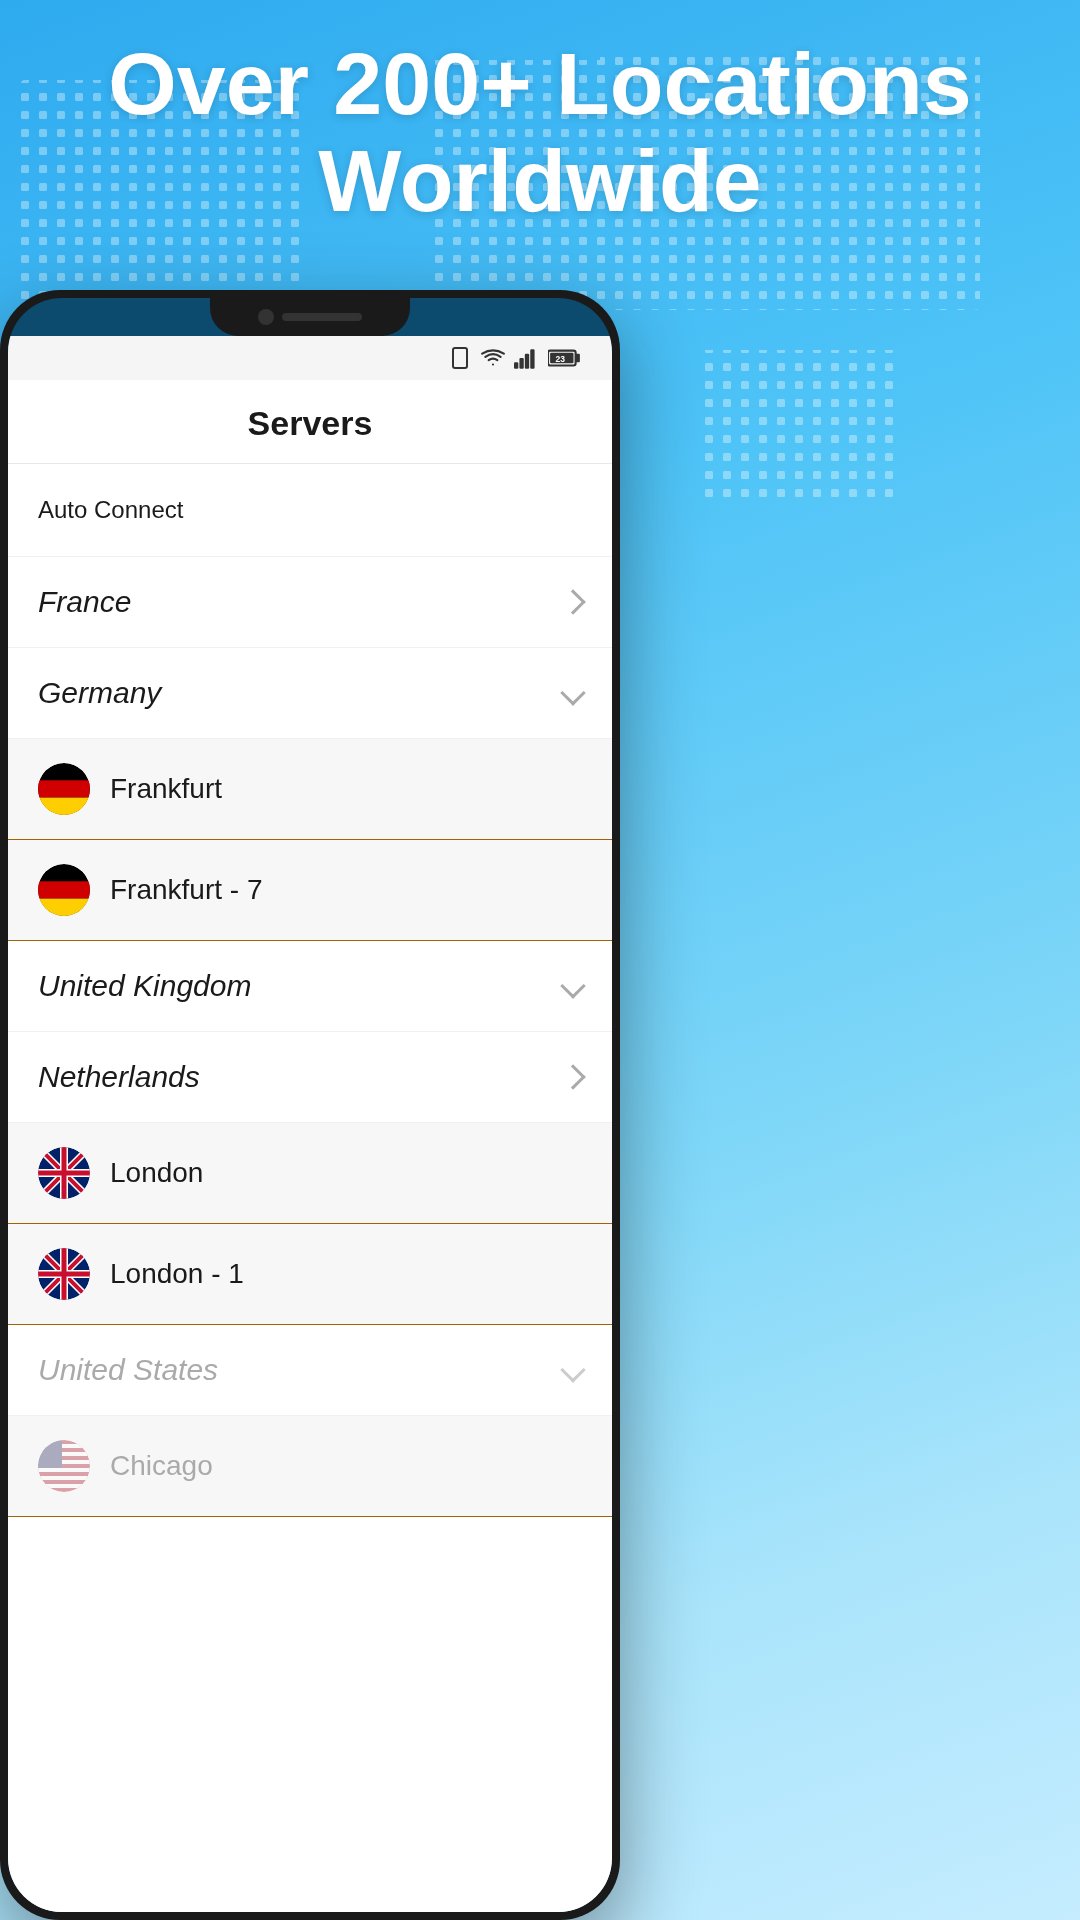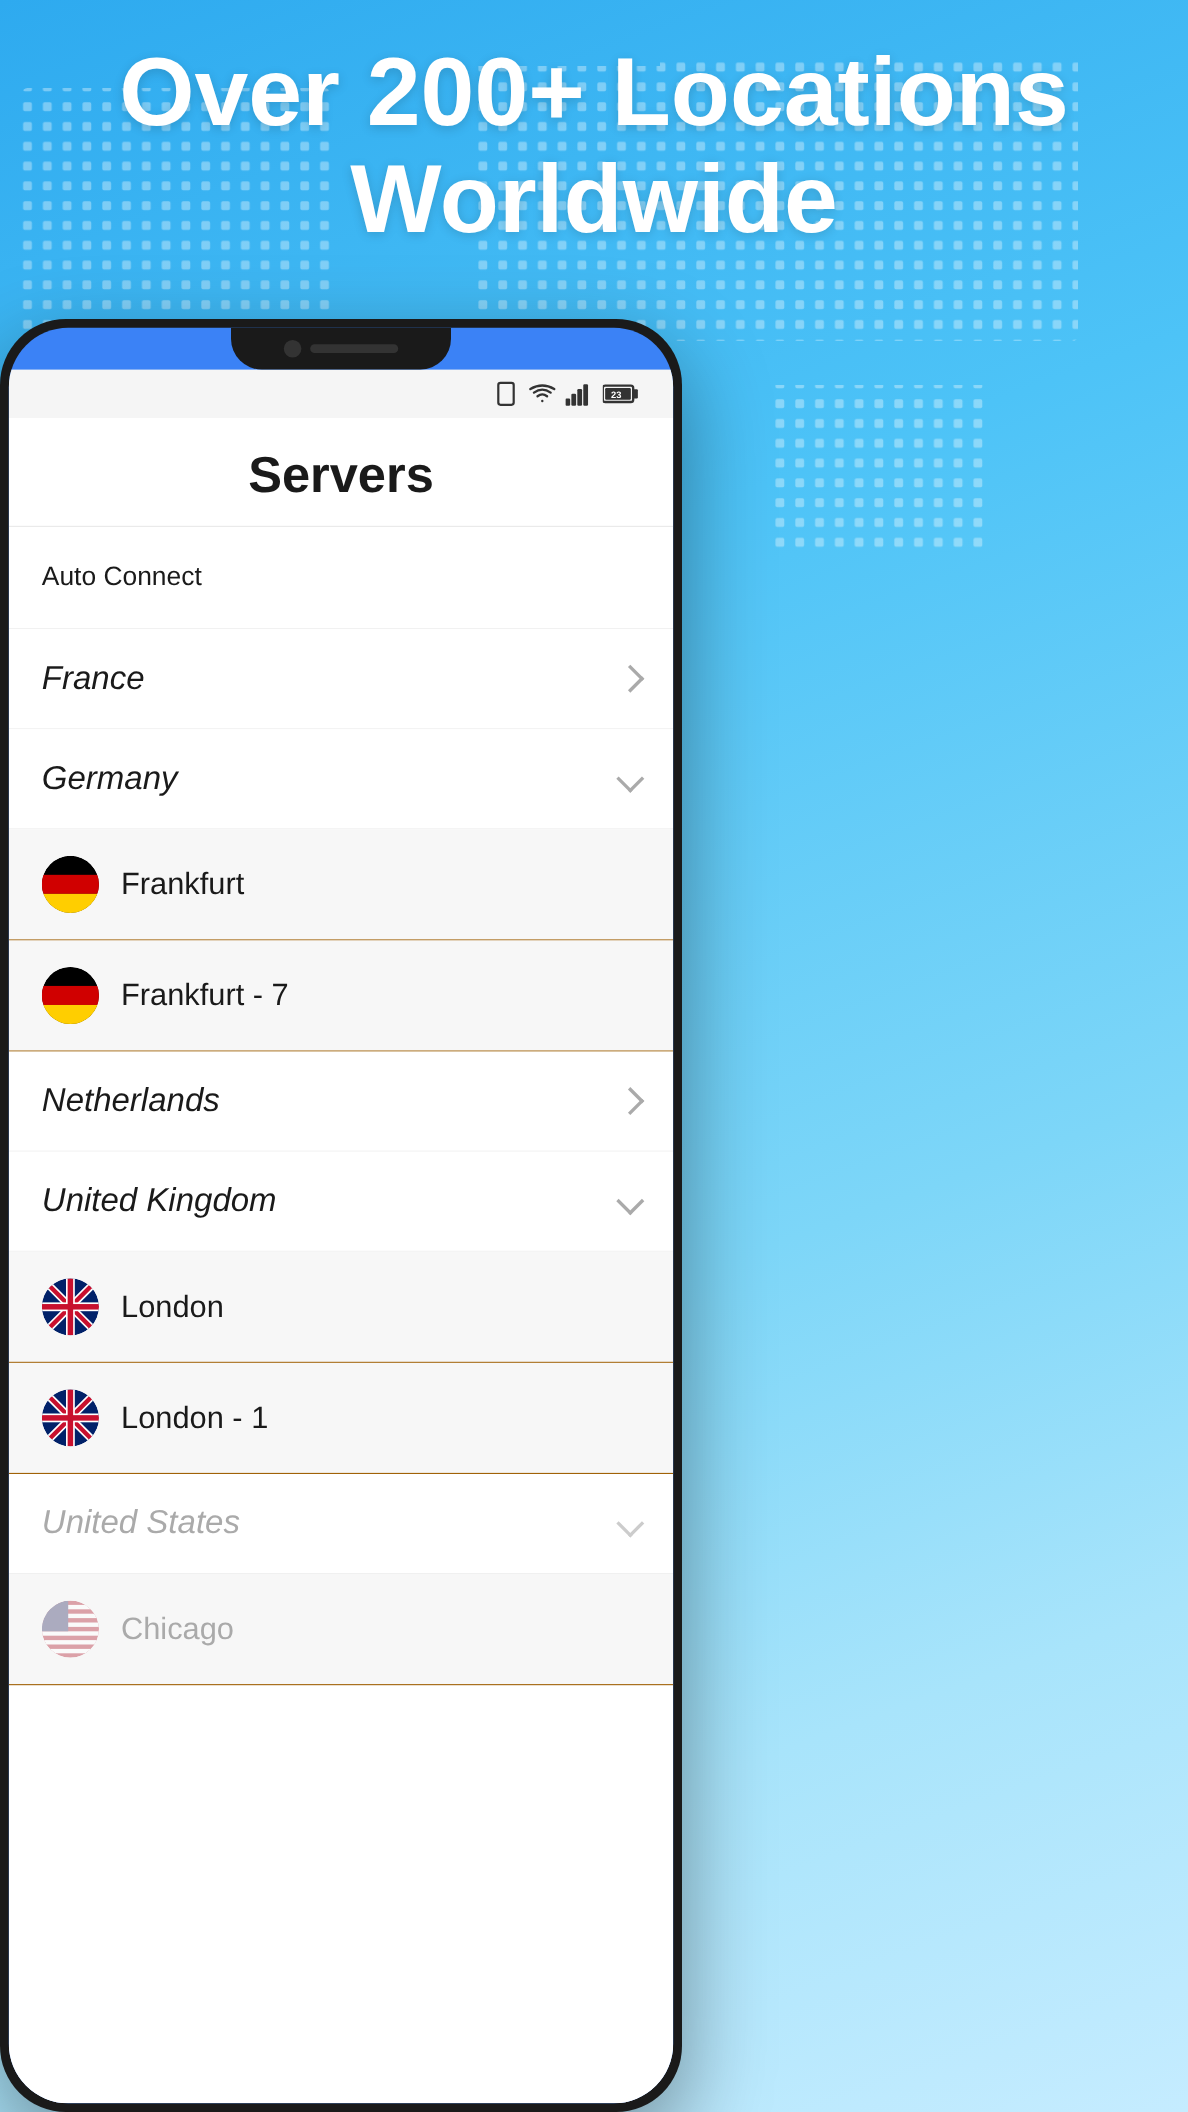--- a/index.html
+++ b/index.html
@@ -53,21 +53,21 @@
       overflow: hidden;
       z-index: 3;
     }
 
     .phone-inner {
       position: absolute;
       top: 8px;
       left: 8px;
       right: 8px;
       bottom: 8px;
-      background: #3b82f6;
+      background: #0c4a6e;
       border-radius: 54px;
       overflow: hidden;
     }
 
     
     .phone-notch {
       position: absolute;
       top: 0;
       left: 50%;
       transform: translateX(-50%);
@@ -131,21 +131,21 @@
 
     
     .nav-bar {
       text-align: center;
       padding: 24px 20px 20px;
       border-bottom: 1px solid #e8e8e8;
       background: #ffffff;
     }
 
     .nav-title {
-      font-size: 46px;
+      font-size: 34px;
       font-weight: 700;
       color: #1a1a1a;
     }
 
     
     .server-list {
       overflow-y: auto;
       height: calc(100% - 82px);
     }
 
@@ -348,27 +348,27 @@
             <svg viewBox="0 0 52 52" xmlns="http://www.w3.org/2000/svg">
               <circle cx="26" cy="26" r="26" fill="#000"></circle>
               <rect x="0" y="17.3" width="52" height="17.3" fill="#D00000"></rect>
               <rect x="0" y="34.6" width="52" height="17.4" fill="#FFCE00"></rect>
             </svg>
           </div>
           <span class="city-name">Frankfurt - 7</span>
         </div>
 
         <div class="country-row">
+          <span class="country-name">United Kingdom</span>
+          <div class="chevron-down"></div>
+        </div>
+
+        <div class="country-row">
           <span class="country-name">Netherlands</span>
           <div class="chevron-right"></div>
-        </div>
-
-        <div class="country-row">
-          <span class="country-name">United Kingdom</span>
-          <div class="chevron-down"></div>
         </div>
 
         <div class="city-row">
           <div class="flag-svg">
             <svg viewBox="0 0 52 52" xmlns="http://www.w3.org/2000/svg">
               <clipPath id="c1">
                   <circle cx="26" cy="26" r="26"></circle>
                 </clipPath>
               <circle cx="26" cy="26" r="26" fill="#012169"></circle>
               <g clip-path="url(#c1)">

